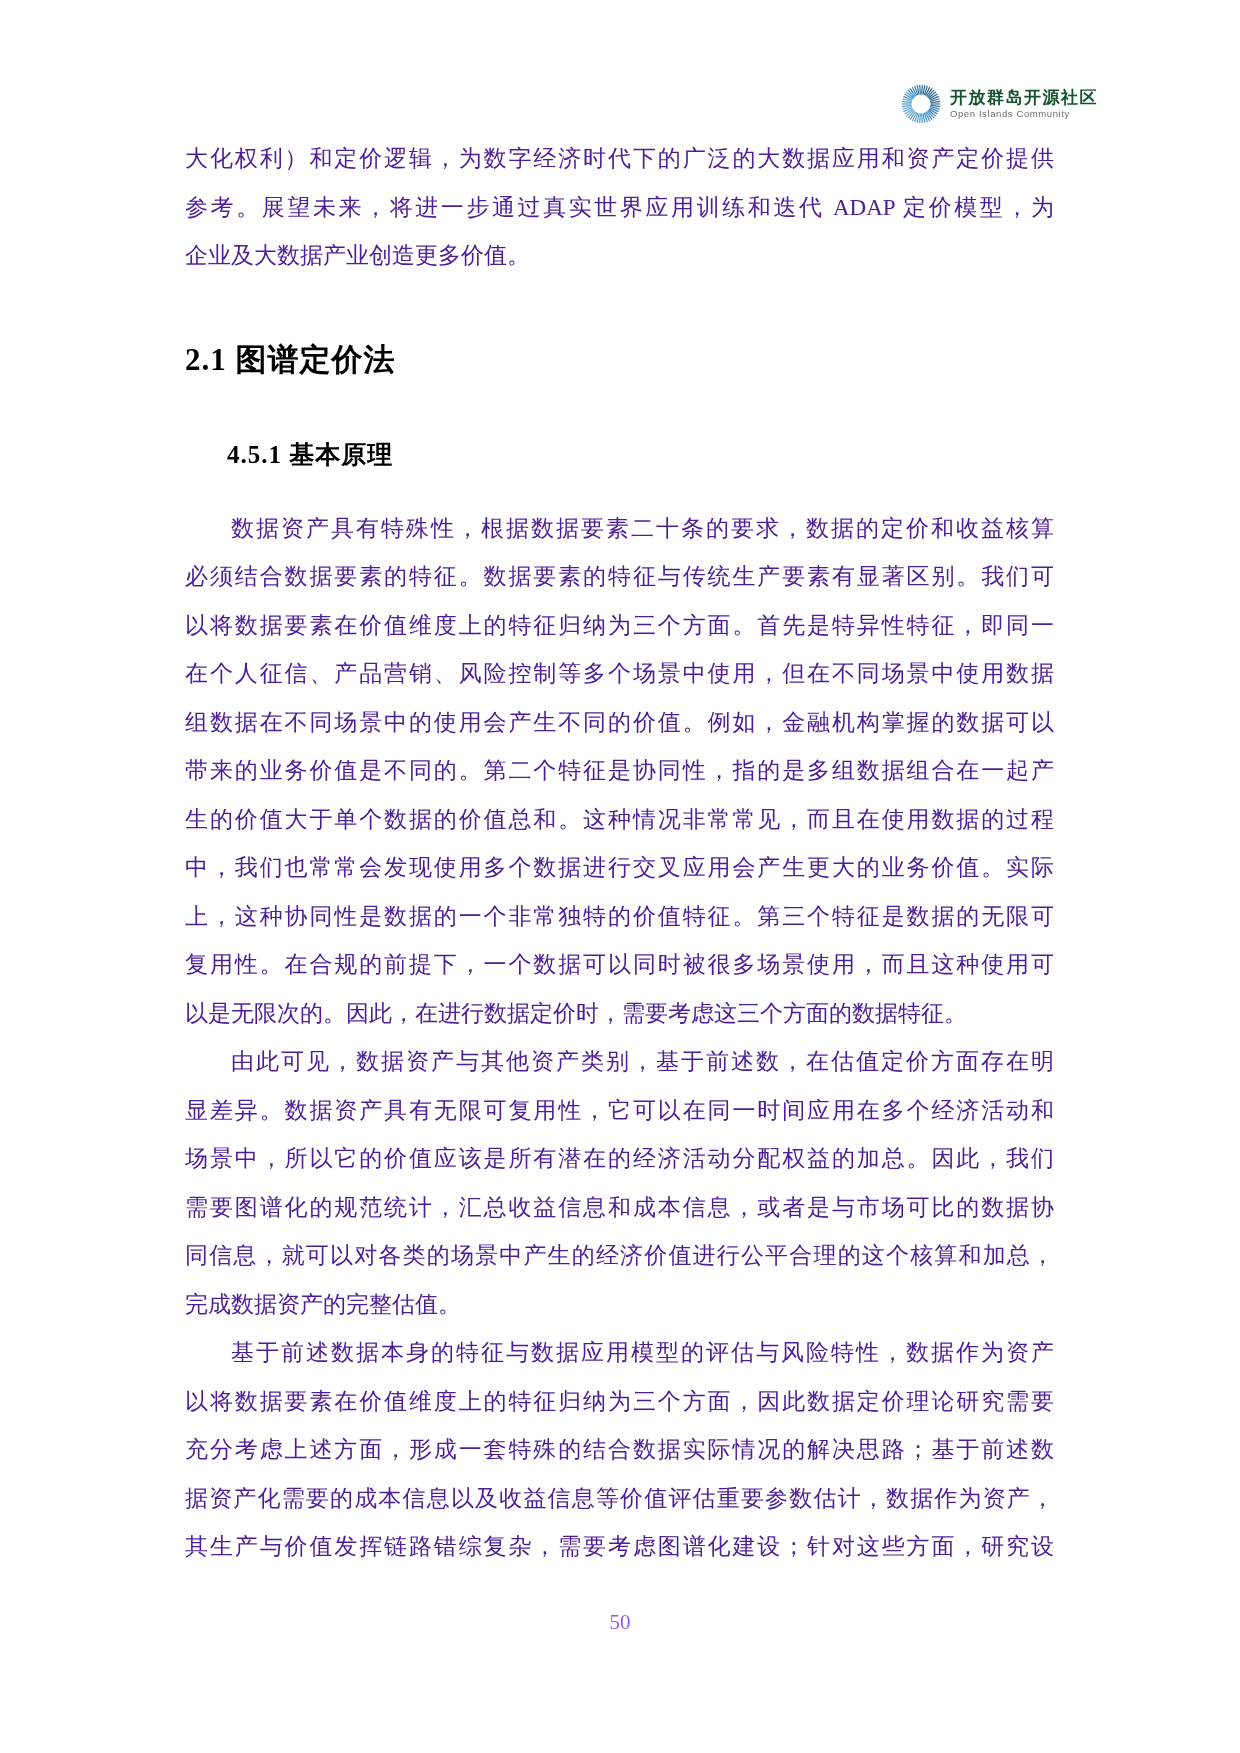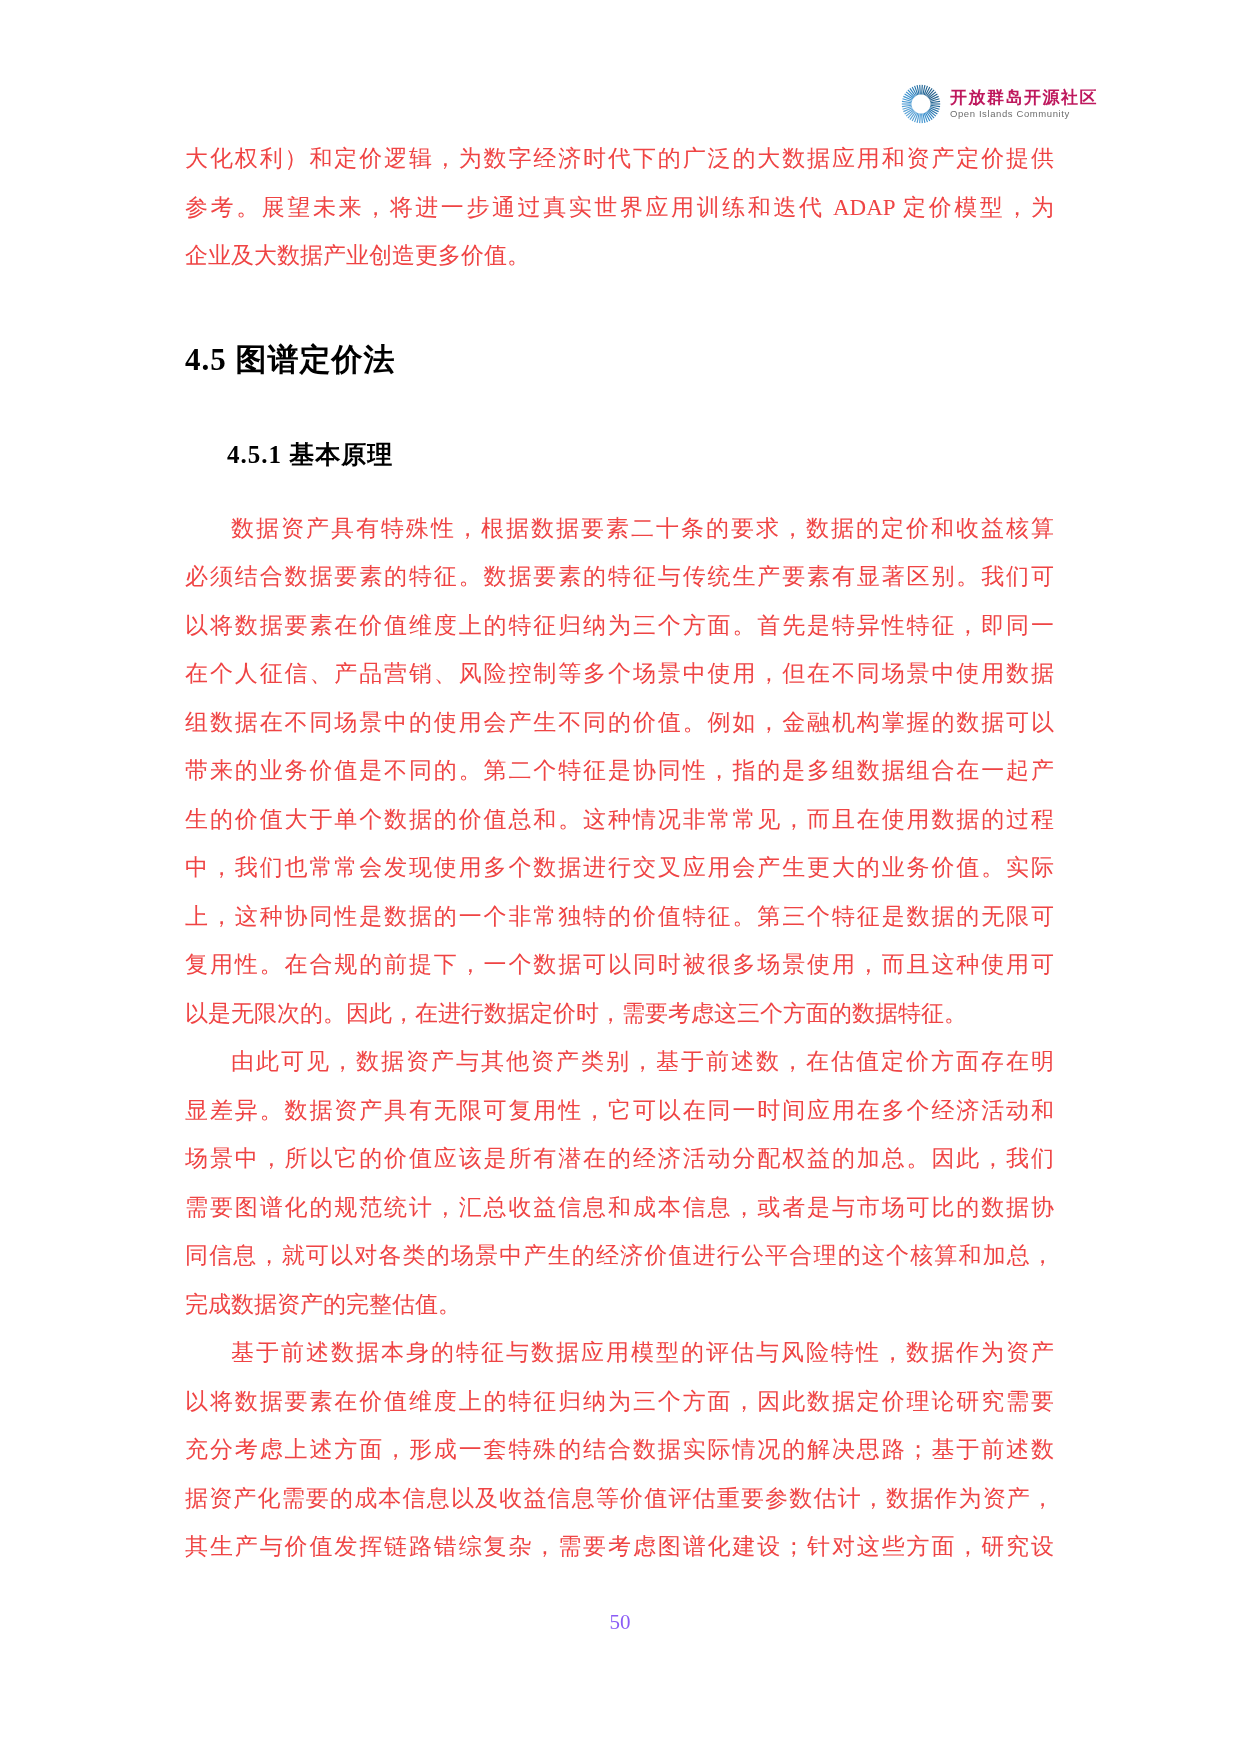--- a/index.html
+++ b/index.html
@@ -22,36 +22,36 @@
     display: flex;
     align-items: center;
     gap: 9px;
   }
   .logo-icon { width: 40px; height: 40px; display: block; }
   .logo-text { display: flex; flex-direction: column; justify-content: center; }
   .logo-cn {
     font-family: "Liberation Sans", "DejaVu Sans", sans-serif;
     font-size: 17px;
     font-weight: 700;
-    color: #be185d;
+    color: #14532d;
     letter-spacing: 1.5px;
     white-space: nowrap;
     line-height: 20px;
   }
   .logo-en {
     font-family: "Liberation Sans", "DejaVu Sans", sans-serif;
     font-size: 9.5px;
     color: #6d6d6d;
     letter-spacing: 0.6px;
     white-space: nowrap;
     line-height: 12px;
   }
   
   .content { padding: 135px 186px 0 185px; }
-  .para { font-size: 23px; line-height: 48.5px; color: #ef4444; font-family: Liberation Serif, serif; }
+  .para { font-size: 23px; line-height: 48.5px; color: #4c1d95; font-family: Liberation Serif, serif; }
   .tline { text-align: left; white-space: nowrap; }
   .tline.just { text-align: justify; text-align-last: justify; white-space: normal; }
   .tline.indent { text-indent: 2em; }
   h1.section {
     margin-top: 58px;
     font-size: 31px;
     line-height: 42px;
     font-weight: 700;
     letter-spacing: 1px;
   }
@@ -136,21 +136,21 @@
   </div>
 
   <div class="content">
 
     <div class="para">
         <div class="tline just">大化权利）和定价逻辑，为数字经济时代下的广泛的大数据应用和资产定价提供</div>
         <div class="tline just">参考。展望未来，将进一步通过真实世界应用训练和迭代 ADAP 定价模型，为</div>
         <div class="tline">企业及大数据产业创造更多价值。</div>
       </div>
 
-    <h1 class="section">4.5 图谱定价法</h1>
+    <h1 class="section">2.1 图谱定价法</h1>
 
     <h2 class="subsection">4.5.1 基本原理</h2>
 
     <div class="para para-first">
         <div class="tline just indent">数据资产具有特殊性，根据数据要素二十条的要求，数据的定价和收益核算</div>
         <div class="tline just">必须结合数据要素的特征。数据要素的特征与传统生产要素有显著区别。我们可</div>
         <div class="tline just">以将数据要素在价值维度上的特征归纳为三个方面。首先是特异性特征，即同一</div>
         <div class="tline just">在个人征信、产品营销、风险控制等多个场景中使用，但在不同场景中使用数据</div>
         <div class="tline just">组数据在不同场景中的使用会产生不同的价值。例如，金融机构掌握的数据可以</div>
         <div class="tline just">带来的业务价值是不同的。第二个特征是协同性，指的是多组数据组合在一起产</div>

